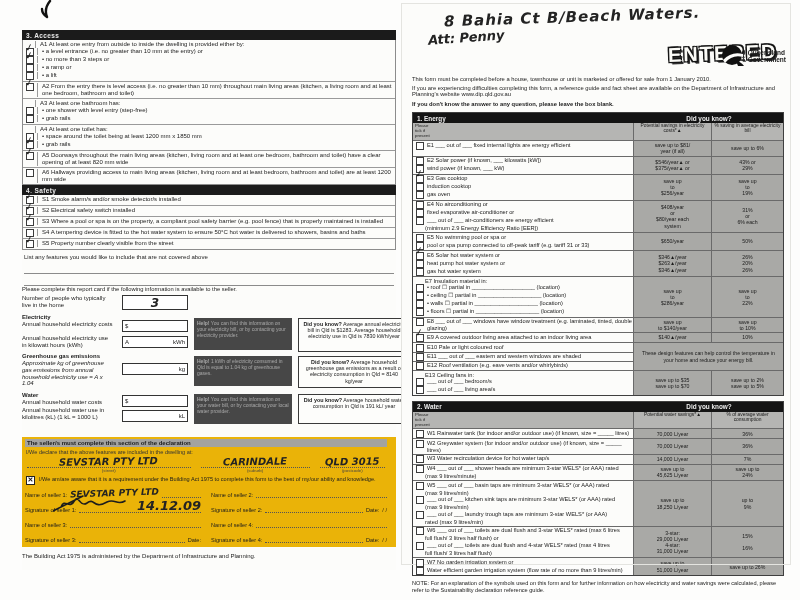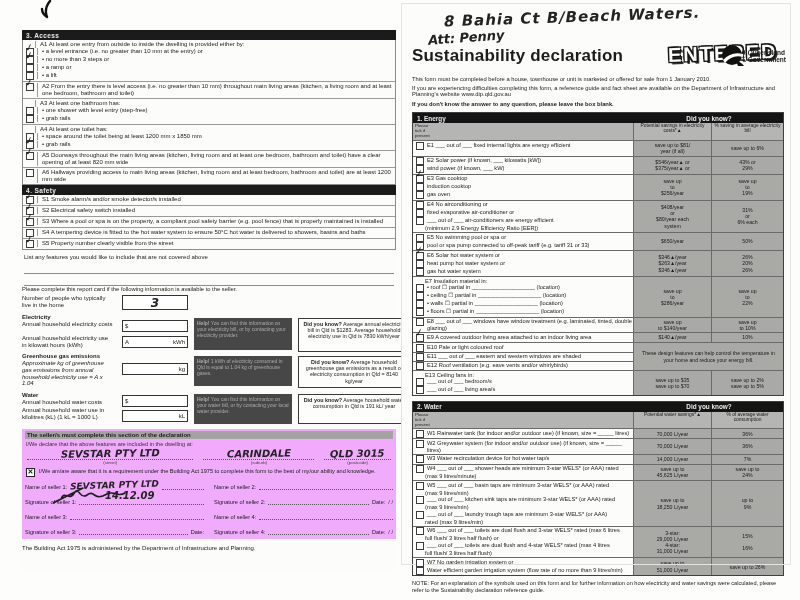--- a/index.html
+++ b/index.html
@@ -41,21 +41,21 @@
        padding:0 2px;box-sizing:border-box;}
   .helpbox{position:absolute;width:98px;background:#474747;color:rgba(255,255,255,.5);
        font-size:5px;line-height:5.8px;padding:3px;box-sizing:border-box;}
   .dykbox{position:absolute;width:112px;border:1px solid #3a3a3a;background:#fdfdfb;
        font-size:5.4px;line-height:6.2px;padding:2px 3px;box-sizing:border-box;text-align:center;}
 
   
   .hw{font-family:"DejaVu Sans",sans-serif;font-style:italic;color:#232323;}
 
   
-  .decl{background:#f0abfc;margin-top:0;padding:2px 3px 4px 3px;font-size:5.6px;}
+  .decl{background:#eab308;margin-top:8px;padding:2px 9px 4px 3px;font-size:5.6px;}
   .decl-bar{background:#a3a3a0;font-weight:bold;font-size:6px;padding:1px 2px;}
   .decl-line{margin:2px 0 1px 1px;color:#333;}
   .addr-row{display:flex;gap:10px;margin:1px 2px 3px 2px;}
   .addr-cell{border-bottom:1px dotted #555;text-align:center;}
   .addr-cell .hw{font-size:10px;font-weight:bold;transform:rotate(-1deg);display:inline-block;}
   .addr-lab{text-align:center;font-size:4.4px;color:#444;}
   .aware-row{display:flex;gap:4px;margin:2px 1px;align-items:flex-start;}
   .xbox{width:7px;height:7px;border:1px solid #222;flex:0 0 auto;font-size:7px;line-height:6px;
         text-align:center;font-weight:bold;background:#fff;}
   .sellers{display:grid;grid-template-columns:1fr 1fr;column-gap:10px;row-gap:5px;margin-top:3px;}
@@ -344,21 +344,21 @@
         <span>Name of seller 2:</span>
         <span class="sline"></span>
       </div>
 
       <div class="scell">
         <span>Signature of seller 1:</span>
         <span class="sline"></span>
         <svg width="86" height="20" style="position:absolute;left:28px;top:-9px;" viewBox="0 0 86 20">
           <path d="M-2 18 L30 2 M8 13 C12 3,16 17,22 6 C26 1,27 14,34 9 C42 3,40 16,54 8 C62 4,64 12,72 7" stroke="#1d1d1d" stroke-width="1.6" fill="none" stroke-linecap="round"></path>
         </svg>
-        <span class="hw" style="position:absolute;left:80px;top:-5px;font-size:10px;">14.12.09</span>
+        <span class="hw" style="position:absolute;left:112px;top:-5px;font-size:13px;">14.12.09</span>
       </div>
       <div class="scell">
         <span>Signature of seller 2:</span>
         <span class="sline"></span>
         <span>Date:</span>
         <span>/      /</span>
       </div>
 
       <div class="scell">
         <span>Name of seller 3:</span>
@@ -387,21 +387,20 @@
     <span>The Building Act 1975 is administered by the Department of Infrastructure and Planning.</span>
   </div>
 </div>
 
 <div id="page-right" class="page">
 
   <div id="hw1" class="hw">8 Bahia Ct B/Beach Waters.</div>
   <div id="hw2" class="hw">Att:  Penny</div>
 
   <div class="title-row">
-    <h1>Sustainability declaration</h1>
     <div class="stamp">ENTERED</div>
     <div class="qldlogo">
       <svg width="24" height="24" viewBox="0 0 24 24">
         <circle cx="11" cy="11" r="10" fill="#111"></circle>
         <path d="M2 16 C8 10,14 8,22 10 L22 13 C15 11,9 13,4 19 Z" fill="#fcfcfa"></path>
         <path d="M15 17 C18 17,21 19,23 22 L17 22 Z" fill="#111"></path>
       </svg>
       <div class="lg-txt">
         <div>Queensland</div>
         <div>Government</div>

